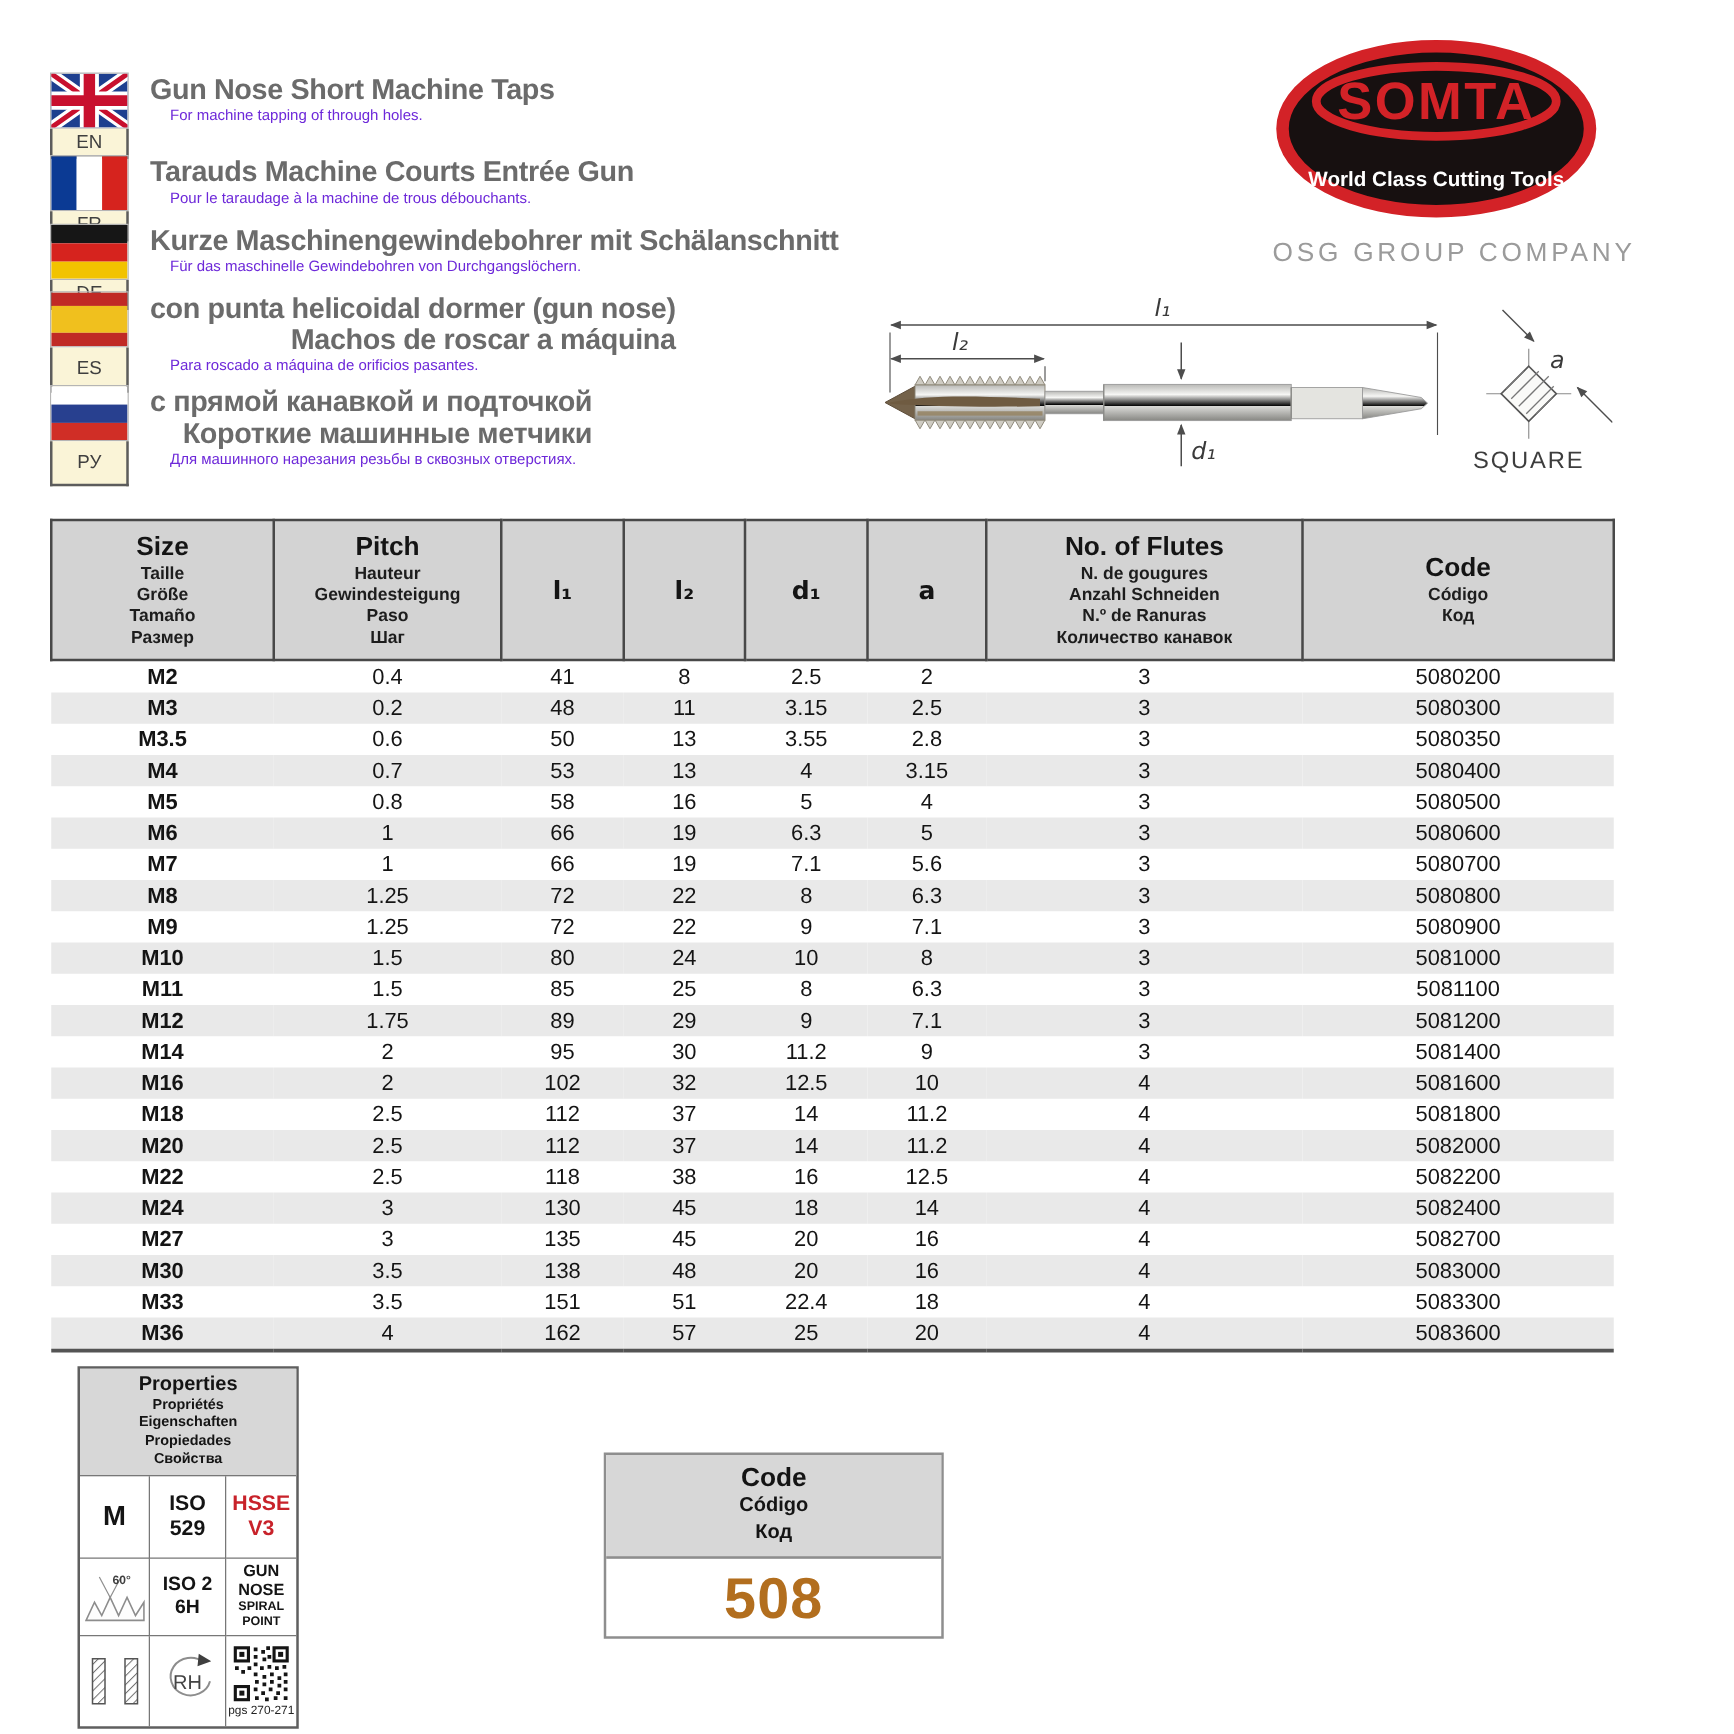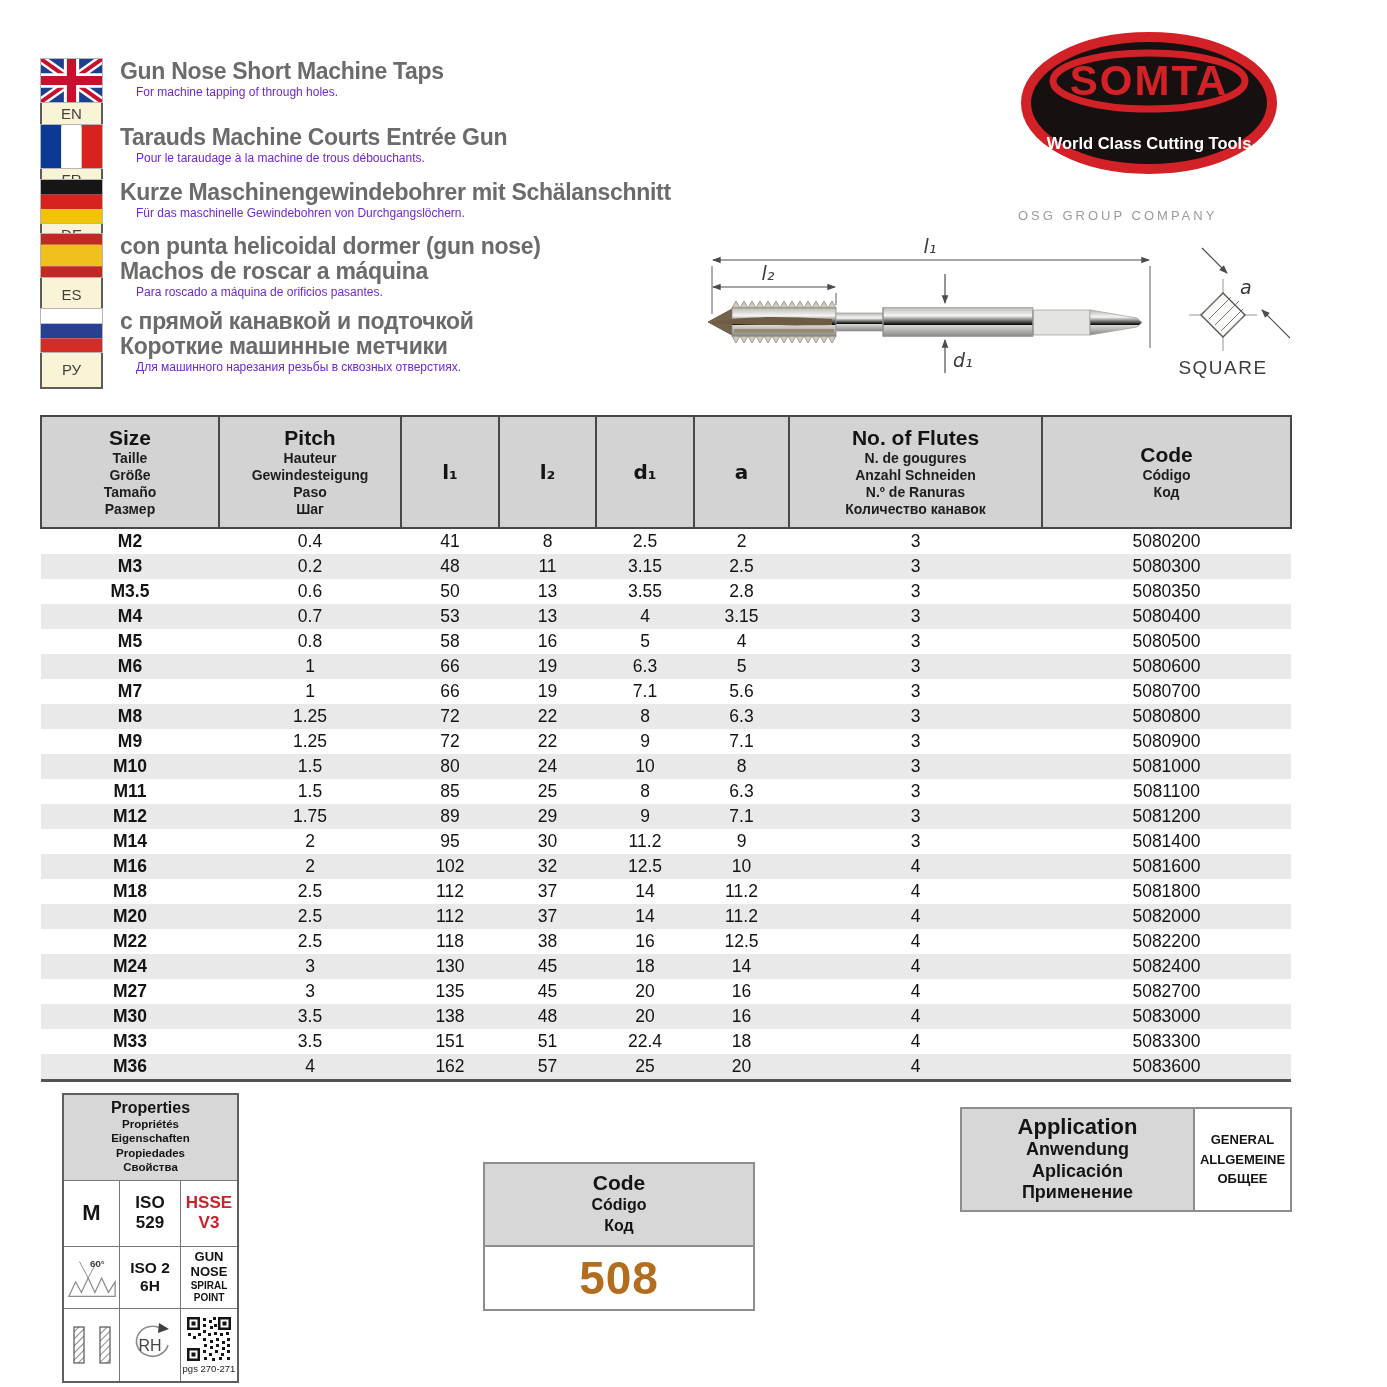--- a/index.html
+++ b/index.html
@@ -9,26 +9,26 @@
 
   
   .lang-block { position:absolute; left:40px; display:flex; gap:17px; }
   .flag-col { flex:0 0 63px; width:63px; display:flex; flex-direction:column; }
   .flag { width:63px; height:45px; display:block; border:1px solid #b5b5b5; }
   .lang-code { width:63px; border:2px solid #5c5c5c; border-top:none; background:#faf4d7;
                color:#3f3f3f; font-size:15px; text-align:center; padding:2px 0 3px; }
   .lang-code.tall { padding:8px 0 9px; }
   .lang-text { padding-top:1px; }
   .lang-title { font-size:23px; font-weight:bold; color:#6b6b6b; line-height:1.08;
-                white-space:nowrap; letter-spacing:-0.3px; }
+                white-space:nowrap; letter-spacing:-0.3px;text-align:right; }
   .lang-sub { font-size:12px; color:#6d28d9; line-height:1.12; white-space:nowrap; margin-top:2px;margin-left:16px; }
 
   
   .logo-section { position:absolute; left:1018px; top:28px; width:262px; text-align:left; }
-  .osg-text { margin-top:24px; font-size:13px; color:#9b9b9b; letter-spacing:3px; white-space:nowrap; }
+  .osg-text { margin-top:6px; font-size:21px; color:#9b9b9b; letter-spacing:3px; white-space:nowrap; }
 
   
   .diagram-section { position:absolute; left:690px; top:230px; }
   .dim-label { font:italic 19px "DejaVu Sans", sans-serif; fill:#3a3a3a; }
   .square-label { font:19px "Liberation Sans", sans-serif; fill:#3d3d3d; letter-spacing:1.5px; }
 
   
   .spec-table { position:absolute; left:40px; top:415px; width:1250px;
                 border-collapse:collapse; table-layout:fixed; }
   .spec-table th { background:#d3d3d3; border:2.5px solid #484848; padding:8px 2px; vertical-align:middle; text-align:center; }
@@ -626,27 +626,14 @@
 
   <div class="code-box">
     <div class="code-box-header">
       <div class="cbh-main">Code</div>
       <div class="cbh-sub">Código</div>
       <div class="cbh-sub">Код</div>
     </div>
     <div class="code-box-value">508</div>
   </div>
 
-  <div class="application-box">
-    <div class="app-left">
-      <div class="app-main">Application</div>
-      <div class="app-sub">Anwendung</div>
-      <div class="app-sub">Aplicación</div>
-      <div class="app-sub">Применение</div>
-    </div>
-    <div class="app-right">
-      <div>GENERAL</div>
-      <div>ALLGEMEINE</div>
-      <div>ОБЩЕЕ</div>
-    </div>
-  </div>
 
 </div>
 
 </body></html>

